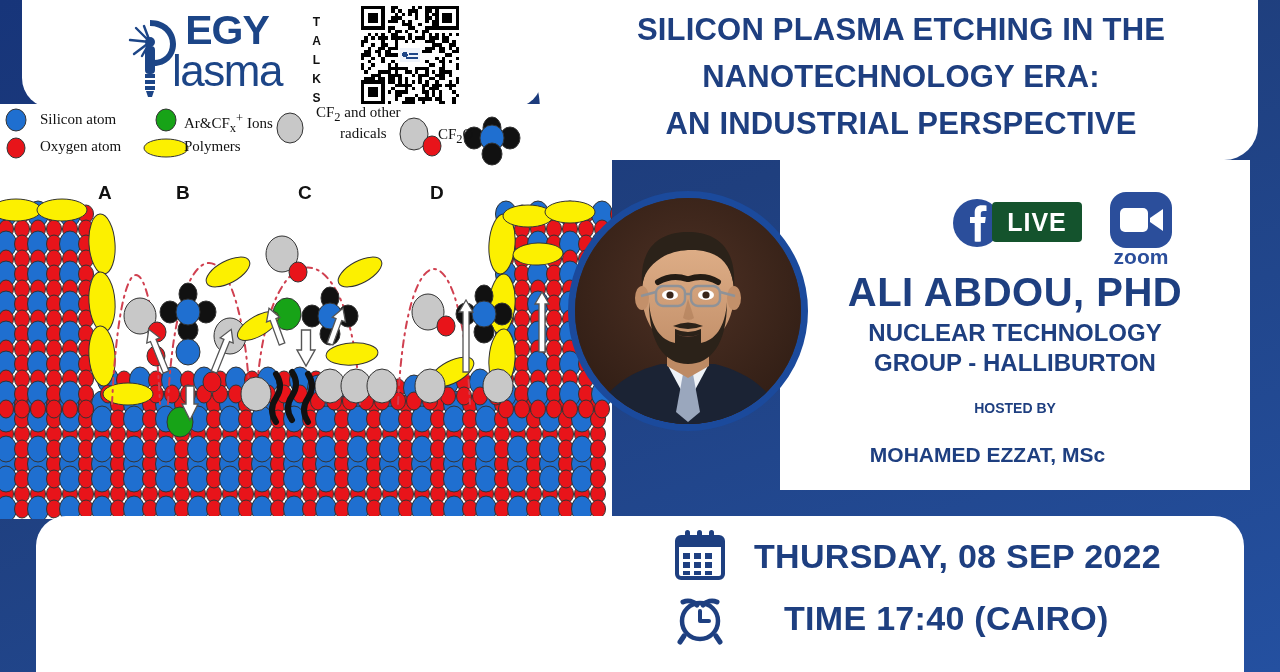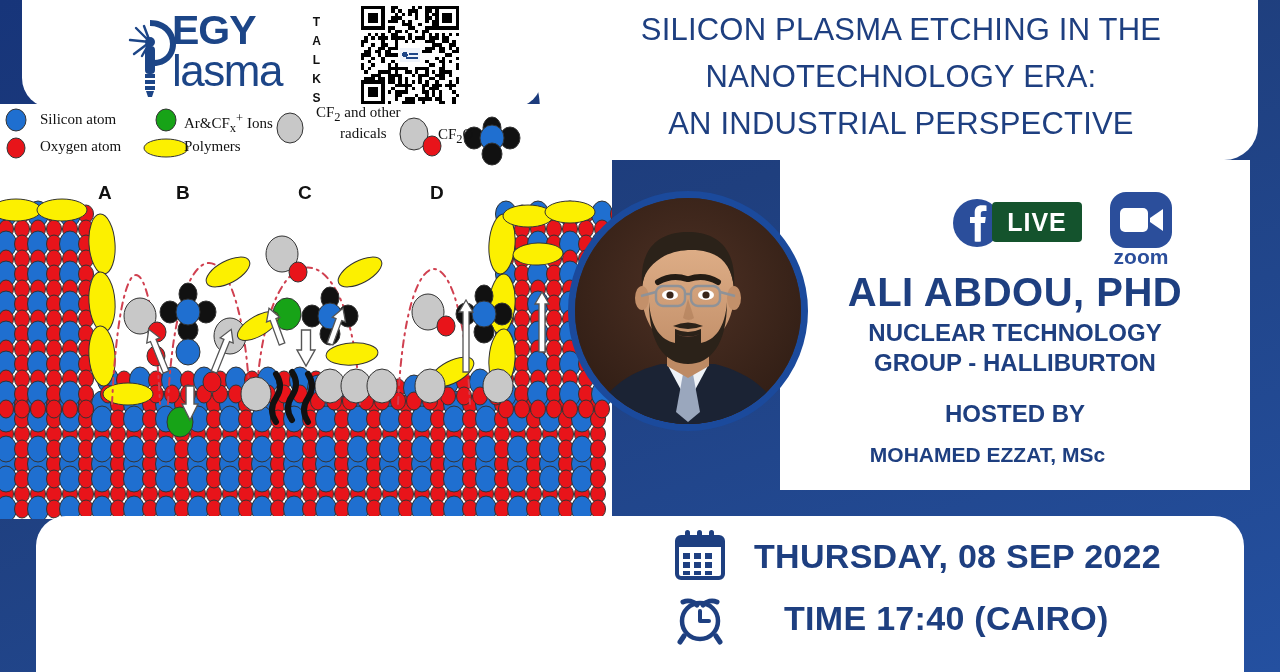--- a/index.html
+++ b/index.html
@@ -26,34 +26,34 @@
   
   .hdr-bridge{
     position:absolute; left:470px; top:-40px; width:130px; height:200px;
     overflow:hidden;
   }
   .hdr-bridge svg{ display:block; }
 
   
   .logo-wrap { position:absolute; left:120px; top:8px; width:210px; height:95px; }
   .logo-mark { position:absolute; left:0; top:8px; width:60px; height:82px; }
-  .logo-txt  { position:absolute; left:52px; top:2px; }
+  .logo-txt  { position:absolute; left:52px; top:2px;text-align:center; }
   .logo-egy  { font-size:41px; font-weight:bold; color:#1c4587; letter-spacing:-1px; line-height:40px;}
   .logo-plasma{ font-size:44px; color:#1c4587; line-height:40px; margin-top:1px; letter-spacing:-1.5px;}
   .logo-talks{ position:absolute; left:186px; top:5px; width:22px;
      font-size:12px; font-weight:bold; color:#111; line-height:19px; text-align:center; letter-spacing:1px;}
 
   
   .qr { position:absolute; left:358px; top:6px; width:104px; height:98px; background:#fff; }
   .qr svg{ display:block; }
 
   
   .title {
     position:absolute; left:556px; top:6px; width:690px;
-    text-align:center; color:#1e3f80; font-weight:normal;
+    text-align:center; color:#1e3f80; font-weight:bold;
     font-size:31px; line-height:47px; letter-spacing:.2px;
   }
 
   
   .sci {
     position:absolute; left:0; top:104px; width:612px; height:415px;
     background:#fff; overflow:hidden;
   }
   .sci-inner{ position:absolute; inset:0; }
 
@@ -84,21 +84,21 @@
   .live{ position:absolute; left:212px; top:10px; width:90px; height:40px; background:#14532d;
          border-radius:4px; color:#fff; font-weight:bold; font-size:25px; text-align:center;
          line-height:40px; letter-spacing:1px;}
   .zm { position:absolute; left:318px; top:0px; }
 
   .spk-name{ position:absolute; left:0; top:110px; width:470px; text-align:center;
              font-size:40px; font-weight:bold; color:#1e3f80; letter-spacing:.5px; }
   .spk-aff { position:absolute; left:0; top:158px; width:470px; text-align:center;
              font-size:24px; font-weight:bold; color:#1e3f80; line-height:30px; }
   .host-lbl{ position:absolute; left:0; top:240px; width:470px; text-align:center;
-             font-size:24px; font-weight:bold; color:#1e3f80; }
+             font-size:14px; font-weight:bold; color:#1e3f80; }
   .host-nm { position:absolute; left:0; top:283px; width:415px; text-align:center;
              font-size:21px; font-weight:bold; color:#1e3f80; }
 
   
   .bottom{
     position:absolute; left:36px; top:516px; width:1208px; height:200px;
     background:#fff; border-radius:30px 30px 0 0;
   }
   .bot-bridge{ position:absolute; left:470px; top:440px; width:200px; height:120px; }
 

